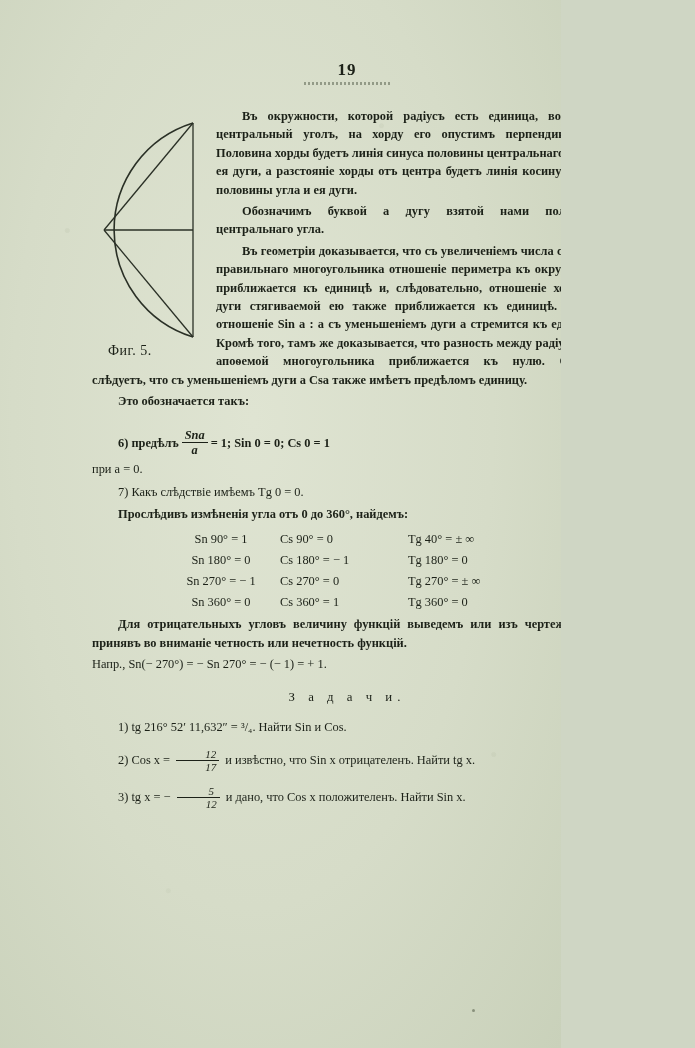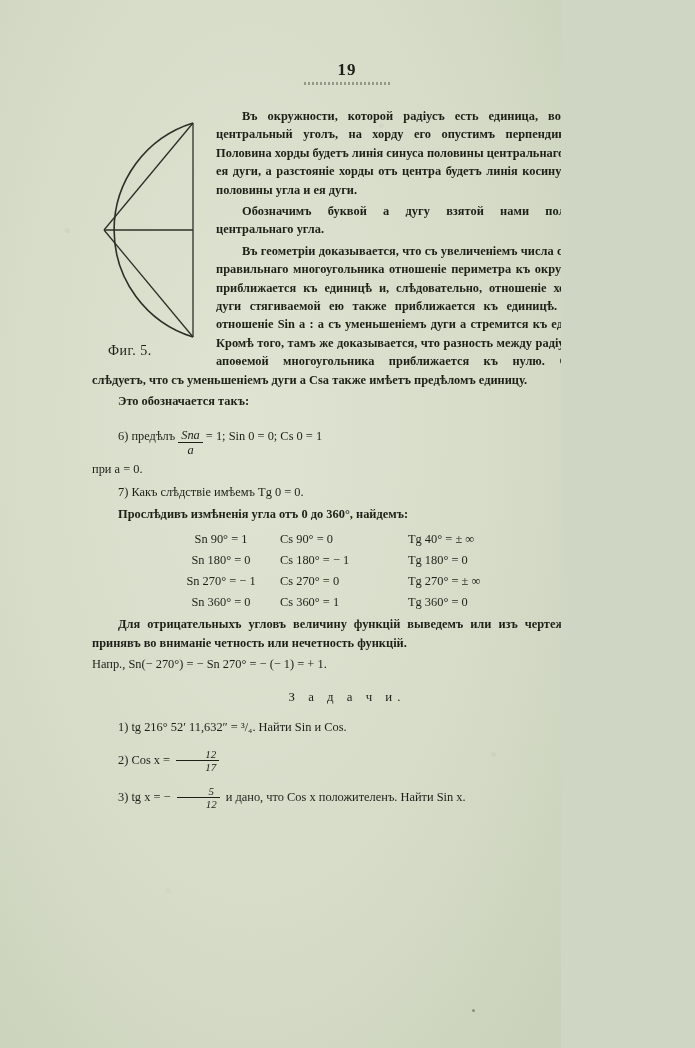--- a/index.html
+++ b/index.html
@@ -136,21 +136,21 @@
   .dot {
     position: absolute;
     right: 86px;
     bottom: 36px;
     width: 3px; height: 3px;
     background: #6b7460;
     border-radius: 50%;
     opacity: .7;
   }
   .eq-block { margin: 18px 0 6px 0; }
-  .eq-row { display: flex; padding-left: 26px; font-size: 12.4px; }
+  .eq-row { display: flex; align-items: center; padding-left: 26px; font-size: 12.4px; font-weight: bold; }
   .pri { padding-left: 0px; font-size: 12.4px; margin-top: 4px; }
 </style>
 </head>
 <body>
 
 <div class="page">
   <div class="grain"></div>
 
   <div class="content">
 
@@ -219,20 +219,21 @@
     <div class="section-title">З а д а ч и.</div>
 
     <p class="task">1) tg 216° 52′ 11,632″ = ³/₄. Найти Sin и Cos.</p>
 
     <div class="task">
       <span>2) Cos x =</span>
       <span class="frac small">
         <span class="num">12</span>
         <span class="den">17</span>
       </span>
+      <span>и извѣстно, что Sin x отрицателенъ. Найти tg x.</span>
     </div>
 
     <div class="task">
       <span>3) tg x = −</span>
       <span class="frac small">
         <span class="num">5</span>
         <span class="den">12</span>
       </span>
       <span>и дано, что Cos x положителенъ. Найти Sin x.</span>
     </div>

